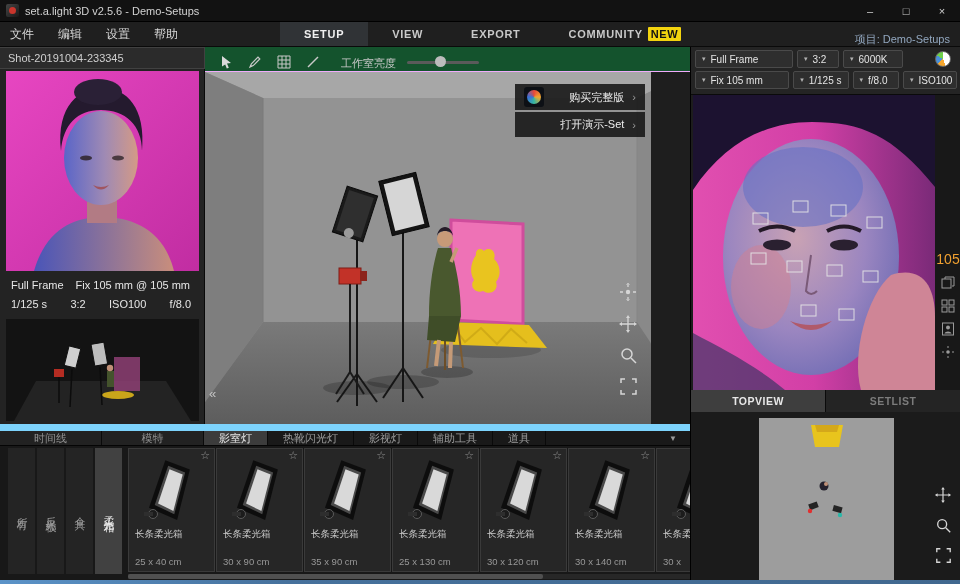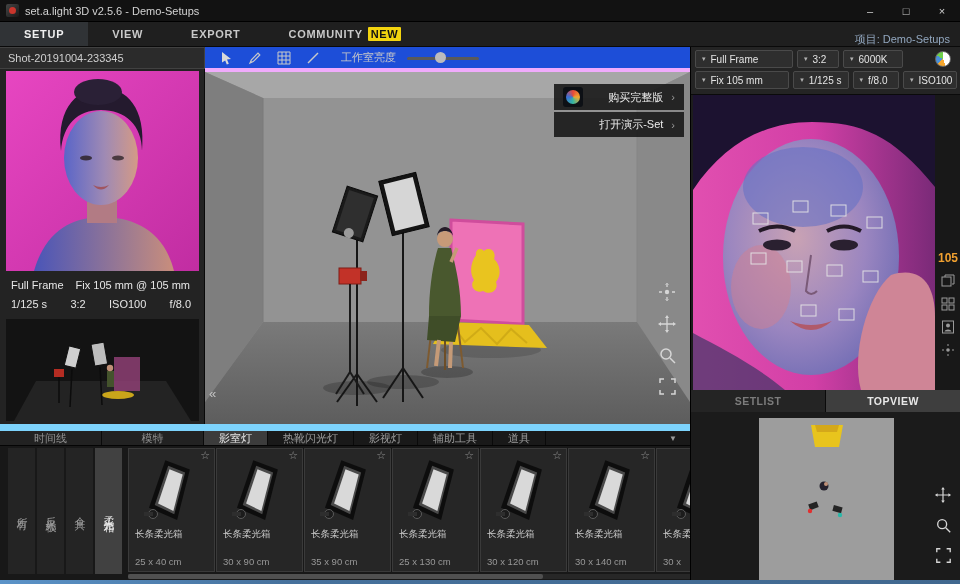--- a/index.html
+++ b/index.html
@@ -39,28 +39,28 @@
   .shotbar { position:absolute; left:0; top:0; width:205px; height:22px; background:#2b2b2b;
     border:1px solid #414141; border-left:none; display:flex; align-items:center;
     padding-left:8px; font-size:11px; color:#cfcfcf; }
   .portrait { position:absolute; left:6px; top:24px; width:193px; height:200px; background:#000; overflow:hidden; }
   .cam-info { position:absolute; left:0; top:226px; width:205px; height:44px; font-size:11px; color:#e6e6e6; }
   .info-row1 { display:flex; gap:12px; padding:6px 10px 0 11px; }
   .info-row2 { display:flex; justify-content:space-between; padding:7px 14px 0 11px; }
   .thumb { position:absolute; left:6px; top:272px; width:193px; height:102px; background:#101010; overflow:hidden; }
   
   .center { position:absolute; left:205px; top:47px; width:485px; height:377px; }
-  .vtoolbar { position:absolute; left:0; top:0; width:485px; height:25px; background:#1d4ed8;
-    border-bottom:4px solid #f0abfc; display:flex; align-items:center; gap:11px; padding:0 12px; }
+  .vtoolbar { position:absolute; left:0; top:0; width:485px; height:25px; background:#14532d;
+    border-bottom:1px solid #f0abfc; display:flex; align-items:flex-end; gap:11px; padding:0 12px; }
   .tool-icon { width:18px; height:18px; display:flex; align-items:center; justify-content:center; }
   .brightness-label { font-size:11px; color:#c8c8c8; margin-left:8px; white-space:nowrap; }
   .slider { position:relative; width:72px; height:18px; }
   .slider-track { position:absolute; left:0; top:8px; width:72px; height:3px; background:#5a5a5a; border-radius:2px; }
   .slider-thumb { position:absolute; left:28px; top:3px; width:11px; height:11px; border-radius:50%; background:#bcbcbc; }
-  .viewport { position:absolute; left:0; top:25px; width:485px; height:352px; overflow:hidden; background:#8c8c8c; }
+  .viewport { position:absolute; left:0; top:25px; width:446px; height:352px; overflow:hidden; background:#8c8c8c; }
   .promo { position:absolute; right:6px; top:12px; display:flex; flex-direction:column; gap:2px; }
   .promo-row { display:flex; align-items:center; gap:8px; background:rgba(22,22,22,0.88);
     padding:3px 9px; min-height:25px; justify-content:flex-end; min-width:130px; }
   .promo-logo { width:20px; height:20px; border-radius:3px; background:#0d1015; margin-right:auto;
     display:flex; align-items:center; justify-content:center; }
   .promo-logo-inner { width:14px; height:14px; border-radius:50%;
     background:conic-gradient(#e8483a,#f0a72e,#35b8a0,#3a6fd8,#e8483a); }
   .promo-label { font-size:11px; color:#ececec; }
   .promo-arrow { font-size:11px; color:#9a9a9a; }
   .vp-nav { position:absolute; right:13px; top:210px; display:flex; flex-direction:column;
@@ -100,21 +100,21 @@
   .cam-row { display:flex; gap:4px; align-items:center; }
   .dd { height:18px; background:#2e2e2e; border:1px solid #4a4a4a; border-radius:2px;
     display:flex; align-items:center; gap:5px; padding:0 6px; font-size:10px; color:#e4e4e4; white-space:nowrap; }
   .dd .caret { font-size:7px; color:#b2b2b2; }
   .wb-icon { width:16px; height:16px; border-radius:50%; margin-left:auto; margin-right:6px;
     border:1px solid #6a6a6a;
     background:conic-gradient(#ffffff 0 160deg,#f5a62e 160deg 230deg,#4a90d9 230deg 300deg,#6fcf4a 300deg 360deg); }
   .camview { position:absolute; left:2px; top:48px; width:242px; height:295px; background:#000; overflow:hidden; }
   .camstrip { position:absolute; left:244px; top:48px; width:26px; height:295px; background:#181818;
     display:flex; flex-direction:column; align-items:center; gap:9px; padding-top:156px; }
-  .focal-badge { font-size:12px; color:#f0a030; font-weight:bold; }
+  .focal-badge { font-size:14px; color:#f0a030; font-weight:normal; }
   .view-tabs { position:absolute; left:0; top:343px; width:270px; height:22px; display:flex; }
   .view-tab { flex:1; display:flex; align-items:center; justify-content:center; font-size:10.5px;
     font-weight:bold; color:#7c7c7c; background:#242424; border-right:1px solid #0a0a0a; letter-spacing:0.5px; }
   .view-tab.active { background:#3e3e3e; color:#e8e8e8; }
   .topview { position:absolute; left:0; top:365px; width:270px; height:172px; background:#1b1b1b; overflow:hidden; }
   .tv-nav { position:absolute; right:9px; top:74px; display:flex; flex-direction:column; gap:13px; align-items:center; }
   .taskbar-edge { position:absolute; left:0; top:580px; width:960px; height:4px;
     background:linear-gradient(90deg,#5b93c8,#46719c 30%,#41688f); }
 </style>
 </head>
@@ -126,20 +126,26 @@
     <div class="app-icon"></div>
     <span class="title">set.a.light 3D v2.5.6 - Demo-Setups</span>
     <div class="win-controls">
       <div class="win-btn">–</div>
       <div class="win-btn">□</div>
       <div class="win-btn">×</div>
     </div>
   </div>
 
   <div class="menubar">
+    <div class="menus">
+      <span class="menu-item">文件</span>
+      <span class="menu-item">编辑</span>
+      <span class="menu-item">设置</span>
+      <span class="menu-item">帮助</span>
+    </div>
     <div class="main-tabs">
       <div class="main-tab active">SETUP</div>
       <div class="main-tab">VIEW</div>
       <div class="main-tab">EXPORT</div>
       <div class="main-tab">
         <span>COMMUNITY</span>
         <span class="badge">NEW</span>
       </div>
     </div>
     <span class="project-label">项目: Demo-Setups</span>
@@ -591,22 +597,22 @@
       </span>
       <span class="ic">
         <svg width="14" height="14" viewBox="0 0 14 14" stroke="#9a9a9a" fill="#9a9a9a">
             <circle cx="7" cy="7" r="1.8" stroke="none"></circle>
             <path d="M7 3 V1 M7 11 V13 M3 7 H1 M11 7 H13" fill="none"></path>
           </svg>
       </span>
     </div>
 
     <div class="view-tabs">
+      <div class="view-tab active">TOPVIEW</div>
       <div class="view-tab">SETLIST</div>
-      <div class="view-tab active">TOPVIEW</div>
     </div>
 
     <div class="topview">
       <svg width="270" height="172" viewBox="0 0 270 172">
         <rect width="270" height="172" fill="#1b1b1b"></rect>
         <rect x="68" y="6" width="135" height="166" fill="#9d9d9d"></rect>
         <polygon points="120,13 152,13 148,35 124,35" fill="#e8c41d"></polygon>
         <polygon points="124,13 148,13 146,20 126,20" fill="#d4a81a"></polygon>
         <circle cx="133" cy="74" r="4.5" fill="#24202c"></circle>
         <circle cx="135" cy="72" r="2" fill="#c09078"></circle>

